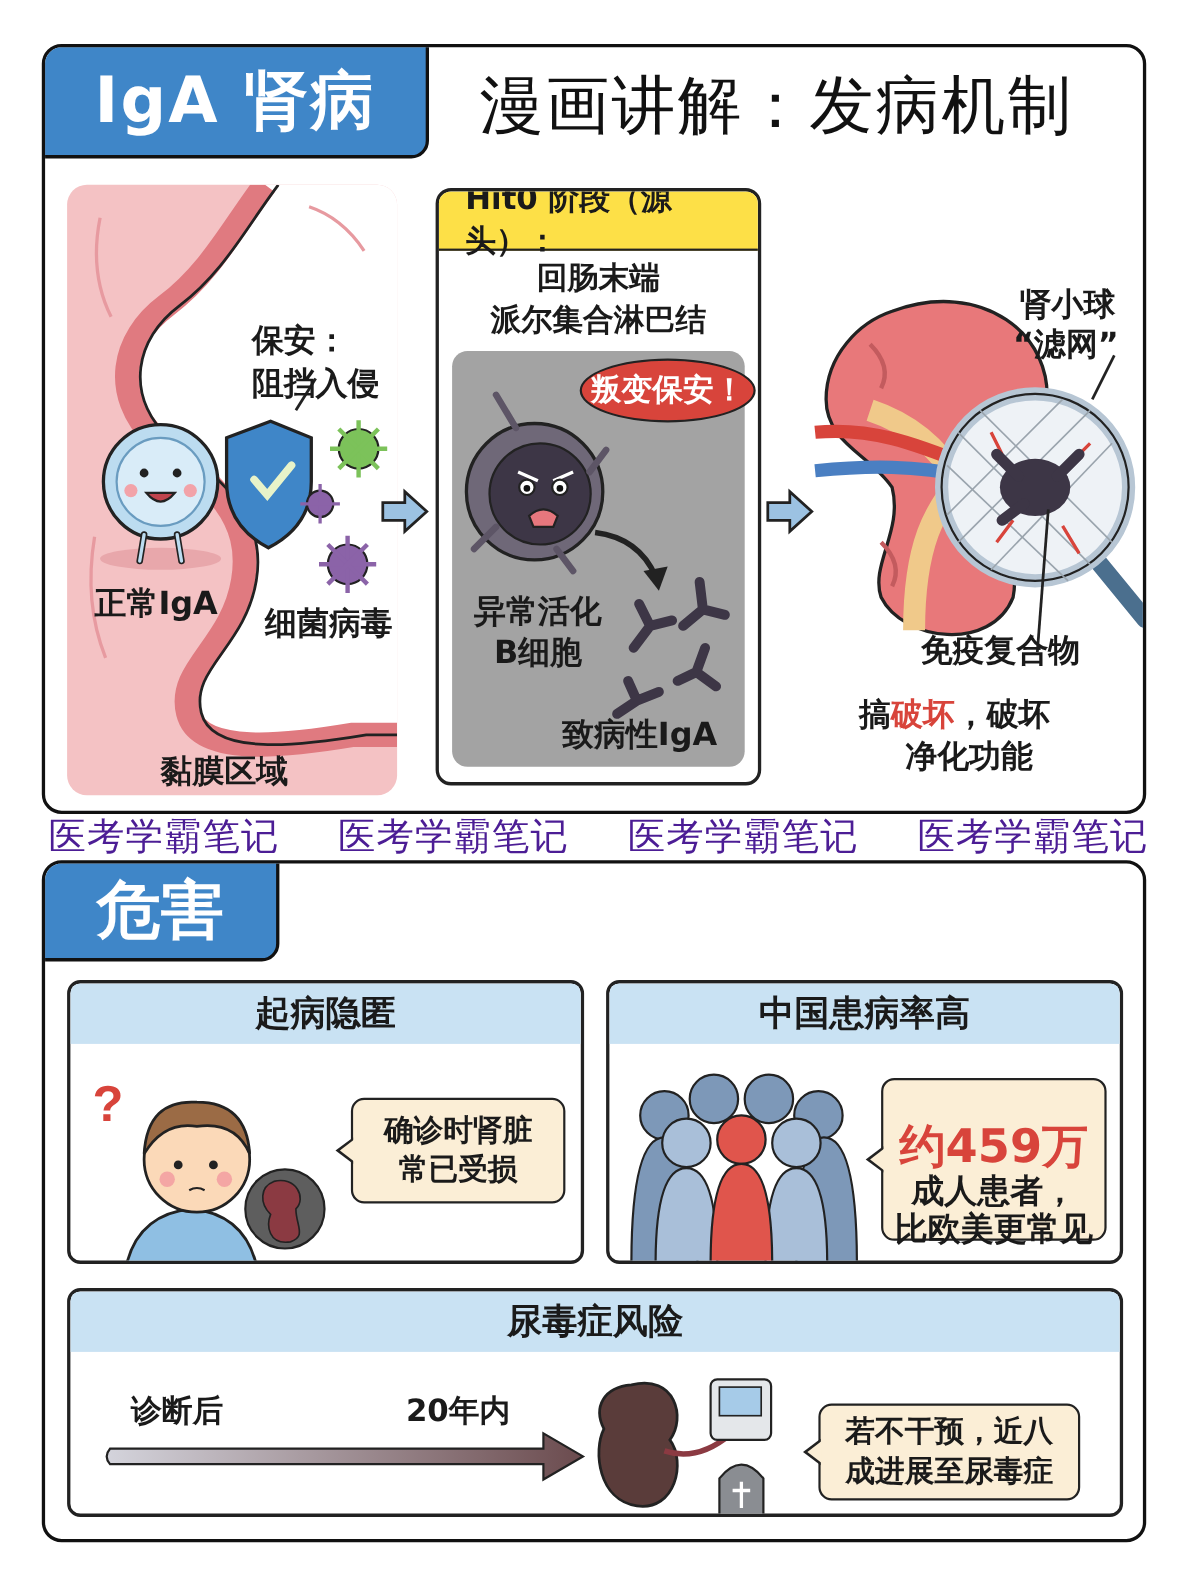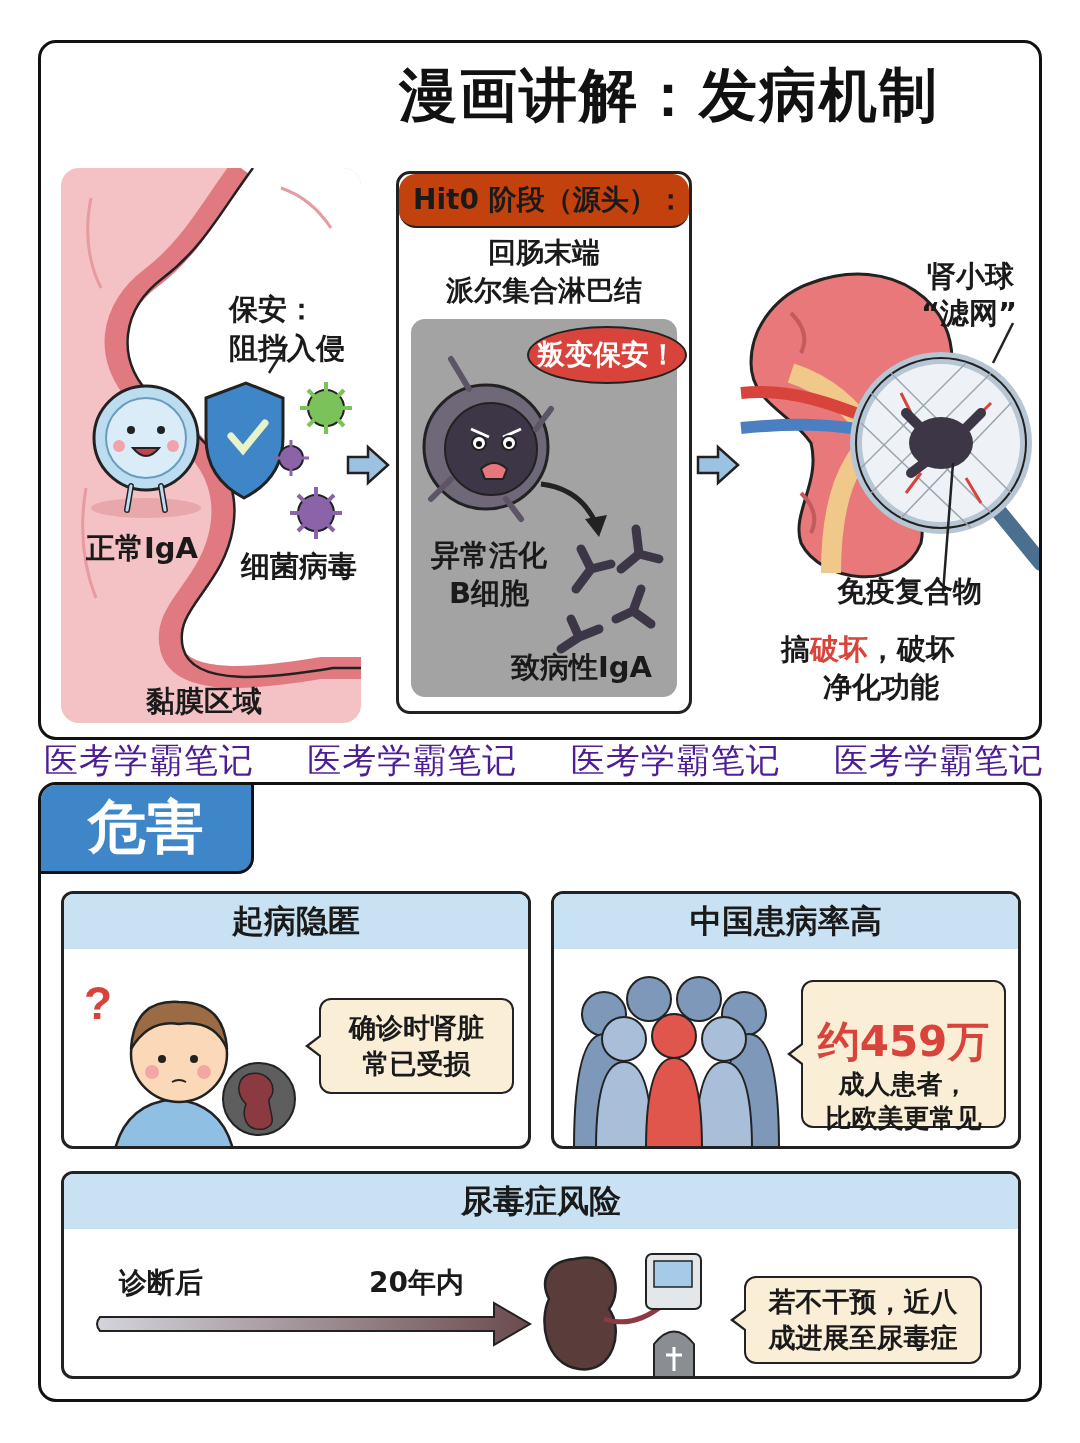--- a/index.html
+++ b/index.html
@@ -6,61 +6,62 @@
   html, body { width: 1080px; height: 1443px; background: #ffffff; overflow: hidden; }
   body { font-family: "DejaVu Sans", "Liberation Sans", sans-serif; color: #1a1a1a; position: relative; }
 
   .panel { position: absolute; left: 38px; width: 1004px; border: 3px solid #111; border-radius: 18px; background: #fff; overflow: hidden; }
   #panel-mech { top: 40px; height: 700px; }
   #panel-harm { top: 782px; height: 620px; }
 
   .tag { position: absolute; left: -3px; top: -3px; background: #3f86c8; border: 3px solid #111; border-radius: 16px 0 16px 0; color: #fff; font-weight: bold; display: flex; align-items: center; justify-content: center; }
   #tag-iga { width: 352px; height: 104px; font-size: 58px; letter-spacing: 2px; }
   #tag-harm { width: 216px; height: 92px; font-size: 58px; }
-  #main-title { position: absolute; left: 358px; top: 14px; font-size: 58px; font-weight: bold; color: #111; letter-spacing: 2px; }
+  #main-title { position: absolute; left: 395px; top: 14px; font-size: 58px; font-weight: normal; color: #111; letter-spacing: 2px; }
 
   
   .watermark { position: absolute; top: 738px; left: 44px; width: 1000px; display: flex; justify-content: space-between; font-size: 34px; color: #4c1d95; letter-spacing: 1px; }
 
   
   #mucosa { position: absolute; left: 20px; top: 125px; width: 300px; height: 555px; border-radius: 18px; background: #f4c2c4; overflow: hidden; }
   .lbl { position: absolute; font-weight: bold; color: #1a1a1a; white-space: nowrap; }
   .lbl-lg { font-size: 29px; line-height: 36px; }
 
   
   #hit0 { position: absolute; left: 355px; top: 128px; width: 296px; height: 543px; border: 3px solid #222; border-radius: 14px; background: #fff; overflow: hidden; }
-  #hit0-head { height: 54px; background: #c2410c; border-bottom: 2px solid #222; font-size: 28px; font-weight: bold; display: flex; align-items: center; padding-left: 14px; border-radius: 17px; }
+  #hit0-head { height: 54px; background: #fde047; border-bottom: 2px solid #222; font-size: 28px; font-weight: bold; display: flex; align-items: center; padding-left: 24px; }
   #hit0-sub { text-align: center; font-size: 28px; font-weight: bold; line-height: 38px; margin-top: 6px; }
   #hit0-inner { position: absolute; left: 12px; top: 145px; width: 266px; height: 378px; border-radius: 14px; background: #a3a3a3; }
   #bubble-red { position: absolute; left: 128px; top: 152px; width: 160px; height: 58px; border-radius: 50%; background: #d8443b; border: 2.5px solid #222; color: #fff; font-weight: bold; font-size: 28px; display: flex; align-items: center; justify-content: center; }
 
   .arrow-right { position: absolute; width: 44px; height: 44px; }
 
   
   .card { position: absolute; border: 3px solid #222; border-radius: 12px; background: #fff; overflow: hidden; }
   .card-head { height: 55px; background: #c9e2f3; display: flex; align-items: center; justify-content: center; font-size: 32px; font-weight: bold; }
   #card-hidden { left: 20px; top: 106px; width: 470px; height: 258px; }
   #card-china { left: 510px; top: 106px; width: 470px; height: 258px; }
   #card-uremia { left: 20px; top: 386px; width: 960px; height: 208px; }
 
   .speech { position: absolute; background: #fbeed6; border: 2.5px solid #222; border-radius: 12px; font-weight: bold; text-align: center; display: flex; flex-direction: column; align-items: center; justify-content: center; }
   .speech::before { content: ""; position: absolute; left: -16px; top: 50%; margin-top: -12px; border-right: 16px solid #222; border-top: 12px solid transparent; border-bottom: 12px solid transparent; }
   .speech::after { content: ""; position: absolute; left: -12px; top: 50%; margin-top: -10px; border-right: 13px solid #fbeed6; border-top: 10px solid transparent; border-bottom: 10px solid transparent; }
   #speech-hidden { left: 255px; top: 104px; width: 195px; height: 96px; font-size: 27px; line-height: 36px; align-items: center; }
   #speech-china { left: 247px; top: 86px; width: 205px; height: 148px; }
   #speech-china .big { font-size: 42px; color: #d8443b; line-height: 50px; margin-top: 44px; }
-  #speech-china .small { font-size: 26px; line-height: 34px; }
+  #speech-china .small { font-size: 30px; line-height: 34px; }
   #speech-uremia { left: 680px; top: 102px; width: 238px; height: 88px; font-size: 27px; line-height: 36px; }
 
   svg { display: block; }
 </style>
 </head>
 <body>
 
 <div class="panel" id="panel-mech">
+  <div class="tag" id="tag-iga">IgA 肾病</div>
   <div id="main-title">漫画讲解：发病机制</div>
 
   <div id="mucosa">
     <svg width="300" height="555" viewBox="0 0 300 555">
       <path d="M300 0 L180 0 C150 40 130 80 90 110 C50 140 40 190 80 230 C130 270 170 300 160 360 C150 420 100 440 110 480 C120 520 200 510 260 500 L300 500 Z" fill="#ffffff"></path>
       <path d="M180 0 C150 40 130 80 90 110 C50 140 40 190 80 230 C130 270 170 300 160 360 C150 420 100 440 110 480 C120 520 200 510 260 500 L300 500" fill="none" stroke="#e07a80" stroke-width="22"></path>
       <path d="M180 0 C150 40 130 80 90 110 C50 140 40 190 80 230 C130 270 170 300 160 360 C150 420 100 440 110 480 C120 520 200 510 260 500 L300 500" fill="none" stroke="#222" stroke-width="2.5" transform="translate(12,0)"></path>
       <path d="M30 30 Q20 80 40 120" stroke="#e79aa0" stroke-width="3" fill="none"></path>
       <path d="M25 320 Q15 380 35 430" stroke="#e79aa0" stroke-width="3" fill="none"></path>
       <path d="M220 20 Q250 30 270 60" stroke="#e79aa0" stroke-width="3" fill="none"></path>

